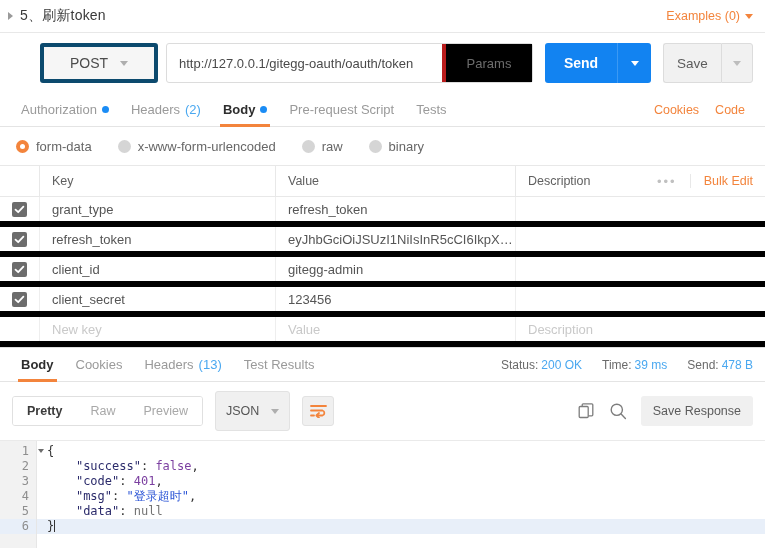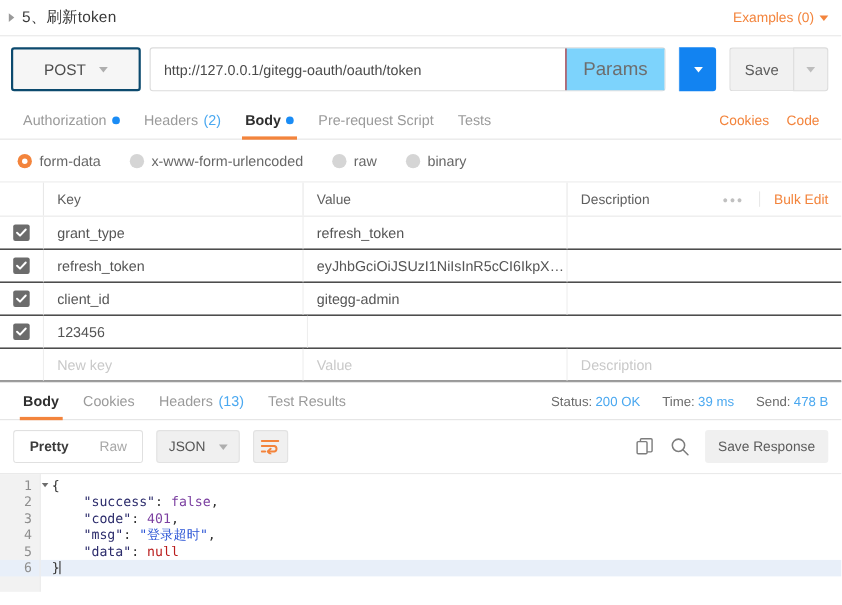--- a/index.html
+++ b/index.html
@@ -30,43 +30,43 @@
   .spacer { flex: 1 1 auto; }
   .examples { color: #f3843c; font-size: 12.5px; display: flex; align-items: center; gap: 5px; cursor: pointer; }
   .caret-dn {
     width: 0; height: 0; border-top: 5px solid #f3843c;
     border-left: 4px solid transparent; border-right: 4px solid transparent;
   }
 
   
   .urlrow { display: flex; align-items: center; padding: 10px 12px 10px 10px; gap: 0; }
   .method-box {
-    width: 118px; height: 40px; border: 2px solid #0c4a6e; border-radius: 3px;
+    width: 118px; height: 40px; border: 4px solid #0c4a6e; border-radius: 3px;
     background: #f6f6f6; display: flex; align-items: center; justify-content: center;
-    gap: 12px; cursor: pointer;
+    gap: 12px; cursor: pointer; margin-left: 30px;
   }
   .method-label { font-size: 14px; color: #4c4c4c; }
   .caret-sm {
     width: 0; height: 0; border-top: 5px solid #aeaeae;
     border-left: 4.5px solid transparent; border-right: 4.5px solid transparent;
   }
   .url-wrap {
     flex: 1 1 auto; height: 40px; border: 1px solid #dcdcdc; border-left: none;
     display: flex; align-items: stretch; background: #fff; margin-left: 8px; border-radius: 3px;
     border-left: 1px solid #dcdcdc;
   }
   .url-input {
     flex: 1 1 auto; border: none; outline: none; padding: 0 12px;
     font-size: 13px; color: #4a4a4a; background: transparent;
     font-family: "Liberation Sans", sans-serif;
   }
   .params-btn {
-    width: 90px; border-left: 1px solid #b91c1c; background: #7dd3fc;
-    display: flex; align-items: center; justify-content: center;
-    font-size: 17px; color: #6d6d6d; cursor: pointer;
+    width: 90px; border-left: 4px solid #b91c1c; background: #000000;
+    display: flex; align-items: center; justify-content: center;
+    font-size: 13px; color: #6d6d6d; cursor: pointer;
   }
   .send-group { display: flex; margin-left: 12px; height: 40px; }
   .send-btn {
     width: 72px; background: #1283f1; color: #fff; font-weight: bold; font-size: 14px;
     display: flex; align-items: center; justify-content: center;
     border-radius: 3px 0 0 3px; cursor: pointer;
   }
   .send-caret {
     width: 34px; background: #1283f1; border-left: 1px solid #3b99f4;
     display: flex; align-items: center; justify-content: center;
@@ -114,21 +114,21 @@
   }
   .radio.on { background: #f3843c; }
   .radio.on::after { content: ""; width: 5px; height: 5px; border-radius: 50%; background: #fff; }
 
   
   .kvtable { border-top: 1px solid #e8e8e8; }
   .kvhead {
     display: flex; height: 31px; align-items: center;
     border-bottom: 1px solid #e8e8e8; background: #fff;
   }
-  .kvrow { display: flex; height: 30px; align-items: center; border-bottom: 1px solid #000000; justify-content: center; }
+  .kvrow { display: flex; height: 30px; align-items: center; border-bottom: 6px solid #000000; justify-content: center; }
   .c-check { width: 40px; flex: none; display: flex; align-items: center; justify-content: center;
              border-right: 1px solid #eeeeee; height: 100%; }
   .c-key   { width: 236px; flex: none; padding-left: 12px; border-right: 1px solid #eeeeee; height: 100%;
              display: flex; align-items: center; overflow: hidden; }
   .c-val   { width: 240px; flex: none; padding-left: 12px; border-right: 1px solid #eeeeee; height: 100%;
              display: flex; align-items: center; overflow: hidden; }
   .c-desc  { flex: 1 1 auto; padding-left: 12px; height: 100%; display: flex; align-items: center;
              overflow: hidden; }
   .kvhead .c-key, .kvhead .c-val, .kvhead .c-desc, .kvhead .c-check { border-right-color: #e8e8e8; }
   .hlabel { font-size: 12.5px; color: #5f5f5f; }
@@ -150,21 +150,21 @@
     padding: 0 12px 0 10px; background: #fff;
   }
   .respmeta { margin-left: auto; display: flex; align-items: center; gap: 20px; padding-bottom: 9px; }
   .meta { font-size: 12px; color: #6a6a6a; }
   .meta b { font-weight: normal; color: #4aa8f0; margin-left: 3px; }
   .toolsrow { display: flex; align-items: center; padding: 9px 12px 9px 12px; gap: 12px; }
   .segbox { display: flex; border: 1px solid #e0e0e0; border-radius: 3px; overflow: hidden; height: 30px; }
   .seg { padding: 0 14px; display: flex; align-items: center; font-size: 12.5px; color: #a8a8a8; cursor: pointer; background: #fff; }
   .seg.active { color: #3b3b3b; font-weight: bold; }
   .jsonsel {
-    height: 30px; display: flex; align-items: center; gap: 12px;
+    height: 40px; display: flex; align-items: center; gap: 12px;
     background: #f0f0f0; border: 1px solid #e2e2e2; border-radius: 3px;
     padding: 0 10px; font-size: 12.5px; color: #555; cursor: pointer;
   }
   .wrapbtn {
     height: 30px; width: 32px; background: #f0f0f0; border: 1px solid #e2e2e2; border-radius: 3px;
     display: flex; align-items: center; justify-content: center; cursor: pointer;
   }
   .tools-right { margin-left: auto; display: flex; align-items: center; gap: 14px; }
   .iconbtn { cursor: pointer; display: flex; align-items: center; justify-content: center; }
   .saveresp {
@@ -186,21 +186,21 @@
   .fold {
     position: absolute; right: -8px; top: 5px; width: 0; height: 0;
     border-top: 4px solid #6d6d6d; border-left: 3.5px solid transparent; border-right: 3.5px solid transparent;
   }
   .lines { flex: 1 1 auto; padding-top: 3px; position: relative; border-left: 1px solid #e6e6e6; }
   .cline { height: 15px; line-height: 15px; padding-left: 10px; white-space: pre; color: #333; }
   .cline.hl { background: #e8eff9; }
   .k-str { color: #2b2b6b; }
   .v-num { color: #7b3fa0; }
   .v-bool { color: #7b3fa0; }
-  .v-null { color: #b91c1c; }
+  .v-null { color: #737373; }
   .v-str { color: #2d56d6; }
   .punct { color: #333; }
   .caret-bar { display: inline-block; width: 1px; height: 12px; background: #333; vertical-align: -2px; }
 </style>
 </head>
 <body>
 
 <div id="app">
 
   <div class="titlebar">
@@ -216,20 +216,21 @@
   <div class="urlrow">
     <div class="method-box">
       <span class="method-label">POST</span>
       <span class="caret-sm"></span>
     </div>
     <div class="url-wrap">
       <input class="url-input" type="text" value="http://127.0.0.1/gitegg-oauth/oauth/token" placeholder="Enter request URL" style="">
       <div class="params-btn">Params</div>
     </div>
     <div class="send-group">
+      <div class="send-btn">Send</div>
       <div class="send-caret">
         <span class="caret-white"></span>
       </div>
     </div>
     <div class="save-group">
       <div class="save-btn">Save</div>
       <div class="save-caret">
         <span class="caret-gray"></span>
       </div>
     </div>
@@ -354,20 +355,23 @@
     </div>
 
     <div class="kvrow">
       <div class="c-check">
         <span class="cbx">
           <svg width="11" height="11" viewBox="0 0 11 11">
               <path d="M1.5 5.6 L4.2 8.2 L9.4 2.6" stroke="#fff" stroke-width="1.8" fill="none" stroke-linecap="round" stroke-linejoin="round"></path>
             </svg>
         </span>
       </div>
+      <div class="c-key">
+          <span class="cell-txt">client_secret</span>
+        </div>
       <div class="c-val">
           <span class="cell-txt">123456</span>
         </div>
       <div class="c-desc">
           <span class="cell-txt"></span>
         </div>
     </div>
 
     <div class="kvrow">
       <div class="c-check"></div>
@@ -407,20 +411,21 @@
       <span class="meta">
         <span>Send:</span><b>478 B</b>
       </span>
     </div>
   </div>
 
   <div class="toolsrow">
     <div class="segbox">
       <div class="seg active">Pretty</div>
       <div class="seg">Raw</div>
+      <div class="seg">Preview</div>
     </div>
     <div class="jsonsel">
       <span>JSON</span>
       <span class="caret-sm"></span>
     </div>
     <div class="wrapbtn">
       <svg width="17" height="14" viewBox="0 0 17 14">
         <path d="M1 2 H16" stroke="#f3843c" stroke-width="1.8" stroke-linecap="round"></path>
         <path d="M1 6.5 H12.5 a2.6 2.6 0 0 1 0 5 H7" stroke="#f3843c" stroke-width="1.8" fill="none" stroke-linecap="round"></path>
         <path d="M9 9 L6.4 11.5 L9 14" stroke="#f3843c" stroke-width="1.8" fill="none" stroke-linecap="round" stroke-linejoin="round"></path>

